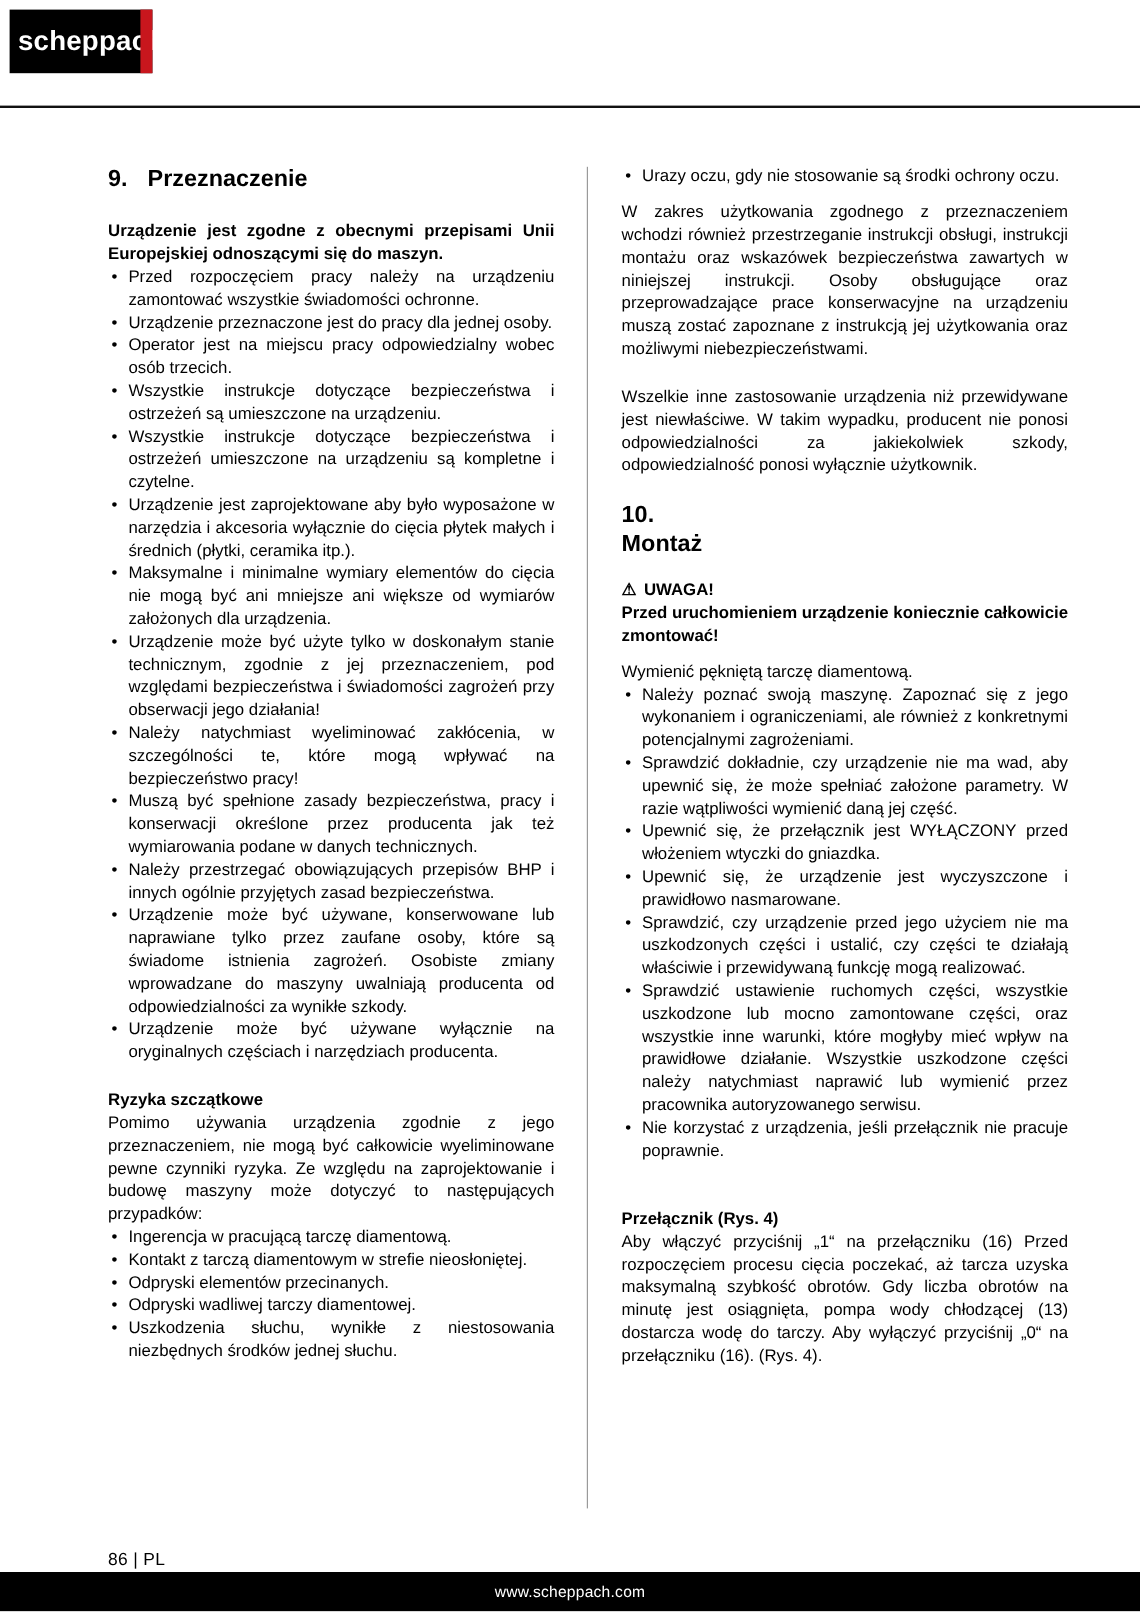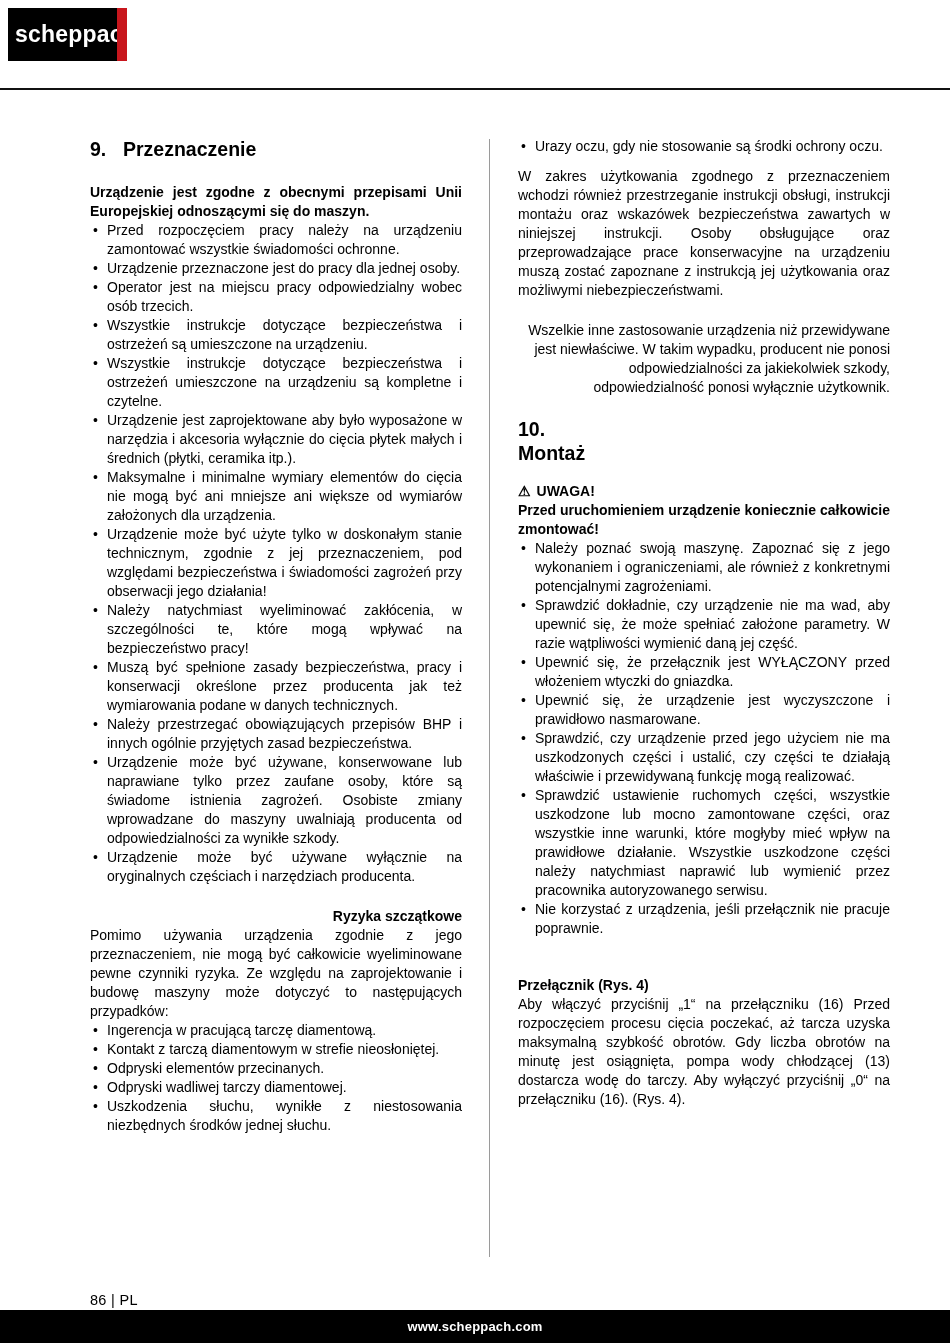--- a/index.html
+++ b/index.html
@@ -36,38 +36,38 @@
   .col-divider{position:absolute;left:489px;top:139px;width:1px;height:1118px;background:var(--divider);}
 
   h1{font-size:19.5px;font-weight:bold;line-height:24px;text-align:left;display:flex;}
   .h-num{display:inline-block;min-width:33px;}
   .h1-top{margin:0 0 22px 0;}
   .h1-mid{margin:20px 0 17px 0;flex-direction:column;}
   h2{font-size:14px;font-weight:bold;line-height:19px;text-align:left;}
   p{margin:0;}
   .bold-para{font-weight:bold;}
   .gap-top{margin-top:11px;}
-  .gap-top-lg{margin-top:21px;text-align:right;}
+  .gap-top-lg{margin-top:21px;}
   .gap-top-xl{margin-top:38px;}
 
   ul{list-style:none;}
   li{position:relative;padding-left:17px;text-align:justify;}
   li::before{content:"\2022";position:absolute;left:3px;}
 
   .warning-line{display:flex;gap:6px;align-items:baseline;}
   .warning-icon{font-weight:bold;}
 
   
   .page-number{position:absolute;left:90px;top:1292px;font-size:14.5px;letter-spacing:0.3px;}
   .footer-bar{
     position:absolute;left:0;bottom:0;width:950px;height:33px;
     background:var(--brand_black);
     display:flex;align-items:center;justify-content:center;
   }
-  .footer-bar span{color:#ffffff;font-weight:bold;font-size:13px;letter-spacing:0.2px;}
+  .footer-bar span{color:#ffffff;font-weight:normal;font-size:13px;letter-spacing:0.2px;}
 </style>
 </head>
 <body>
 
 <div class="page">
 
   <div class="logo">
     <span class="logo-text">scheppach</span>
     <span class="logo-red"></span>
   </div>
@@ -115,20 +115,21 @@
     <p class="gap-top-lg">Wszelkie inne zastosowanie urządzenia niż przewidywane jest niewłaściwe. W takim wypadku, producent nie ponosi odpowiedzialności za jakiekolwiek szkody, odpowiedzialność ponosi wyłącznie użytkownik.</p>
     <h1 class="h1-mid">
       <span class="h-num">10.</span>
       <span>Montaż</span>
     </h1>
     <p class="bold-para warning-line">
       <span class="warning-icon">⚠</span>
       <span>UWAGA!</span>
     </p>
     <p class="bold-para">Przed uruchomieniem urządzenie koniecznie całkowicie zmontować!</p>
+    <p class="gap-top">Wymienić pękniętą tarczę diamentową.</p>
     <ul>
       <li>Należy poznać swoją maszynę. Zapoznać się z jego wykonaniem i ograniczeniami, ale również z konkretnymi potencjalnymi zagrożeniami.</li>
       <li>Sprawdzić dokładnie, czy urządzenie nie ma wad, aby upewnić się, że może spełniać założone parametry. W razie wątpliwości wymienić daną jej część.</li>
       <li>Upewnić się, że przełącznik jest WYŁĄCZONY przed włożeniem wtyczki do gniazdka.</li>
       <li>Upewnić się, że urządzenie jest wyczyszczone i prawidłowo nasmarowane.</li>
       <li>Sprawdzić, czy urządzenie przed jego użyciem nie ma uszkodzonych części i ustalić, czy części te działają właściwie i przewidywaną funkcję mogą realizować.</li>
       <li>Sprawdzić ustawienie ruchomych części, wszystkie uszkodzone lub mocno zamontowane części, oraz wszystkie inne warunki, które mogłyby mieć wpływ na prawidłowe działanie. Wszystkie uszkodzone części należy natychmiast naprawić lub wymienić przez pracownika autoryzowanego serwisu.</li>
       <li>Nie korzystać z urządzenia, jeśli przełącznik nie pracuje poprawnie.</li>
     </ul>
     <h2 class="gap-top-xl">Przełącznik (Rys. 4)</h2>

